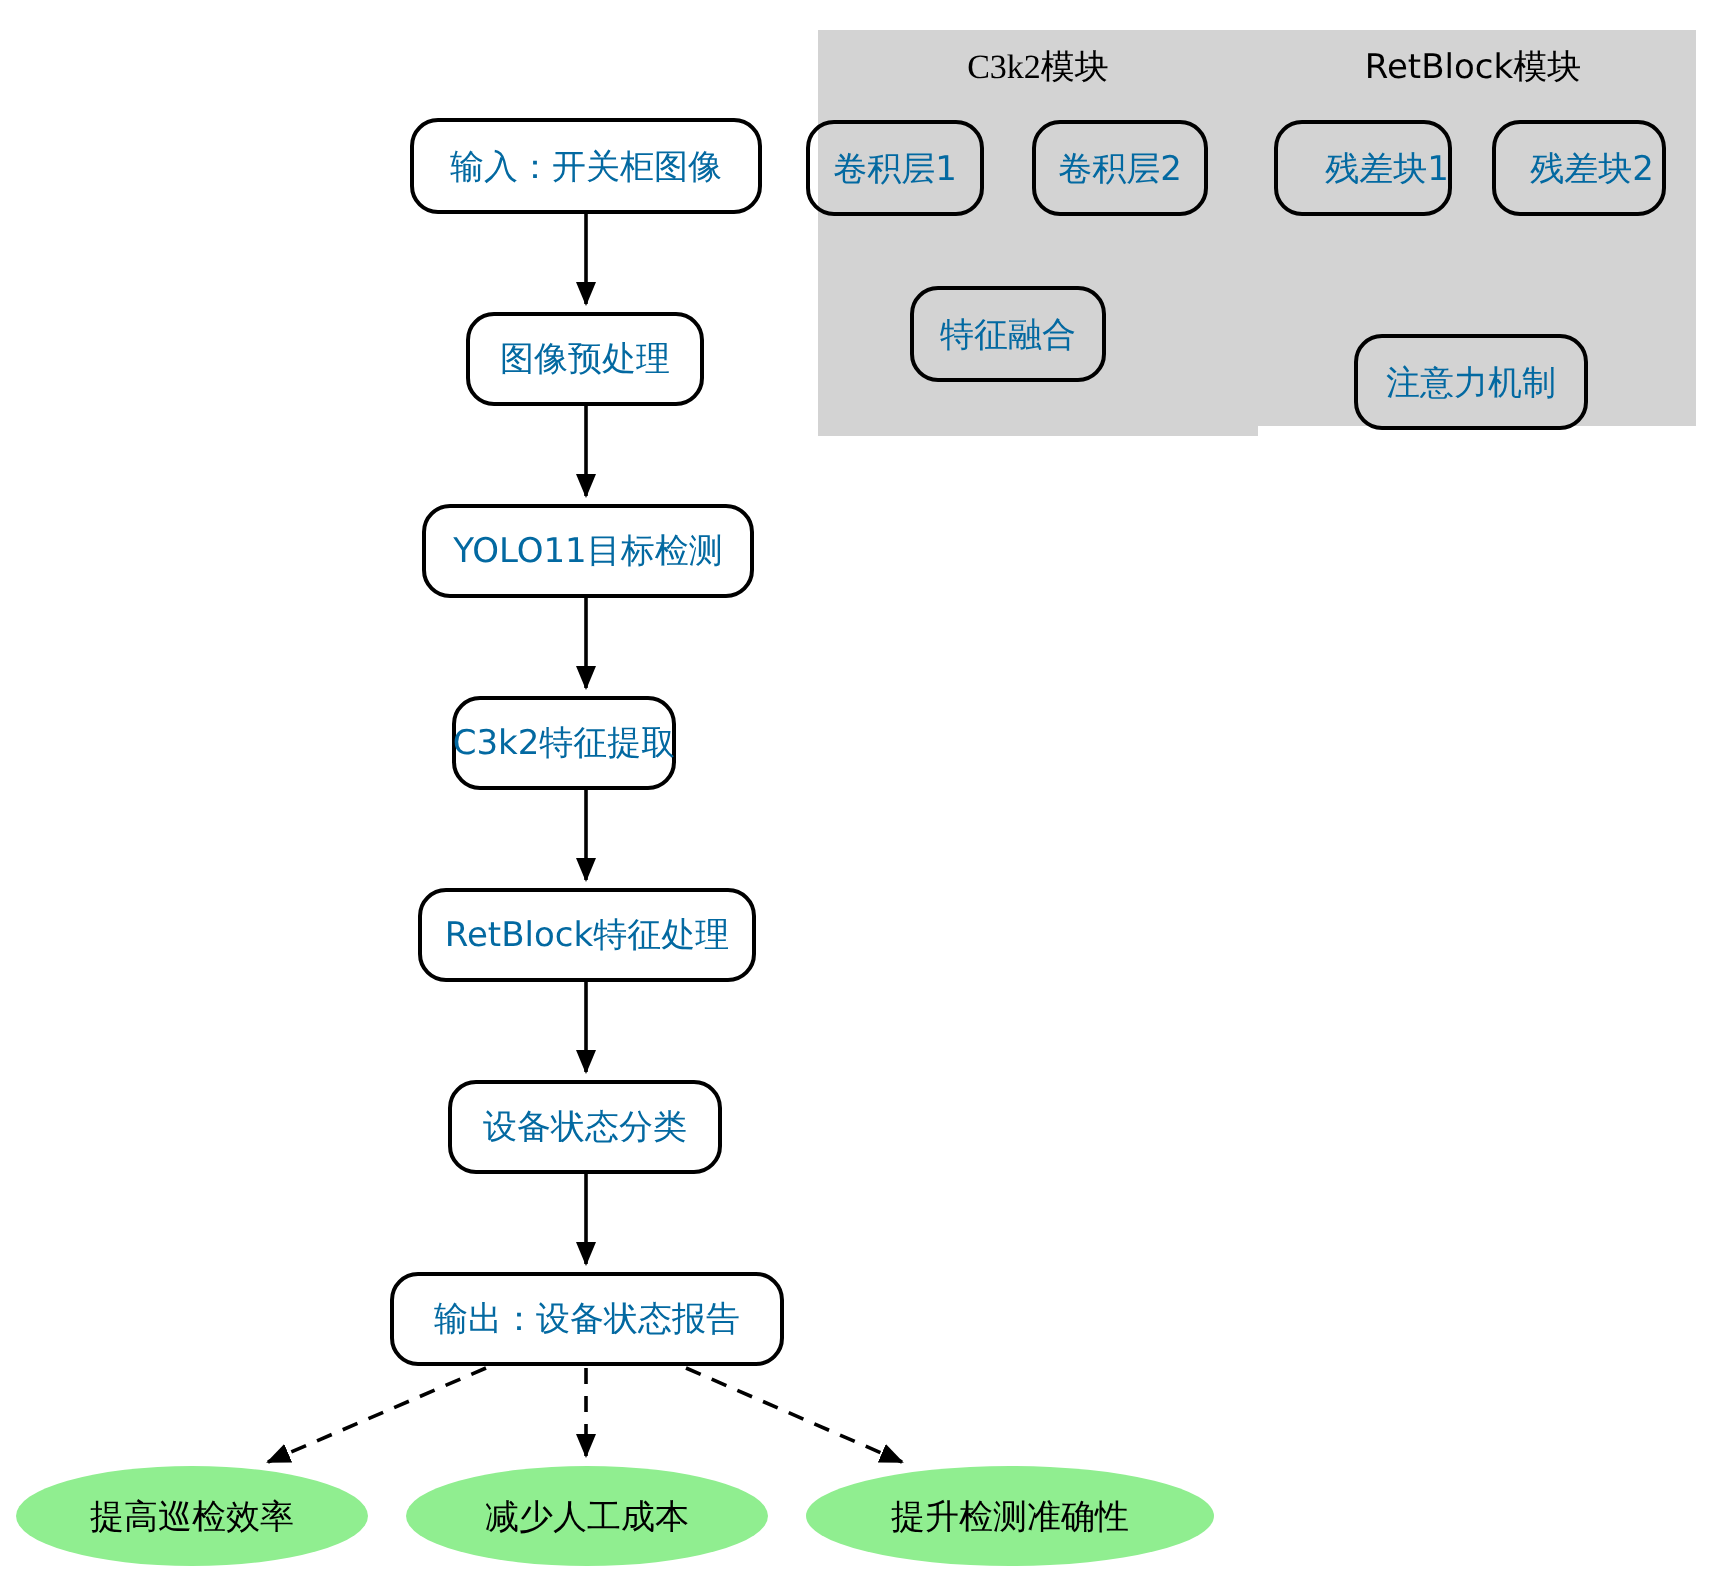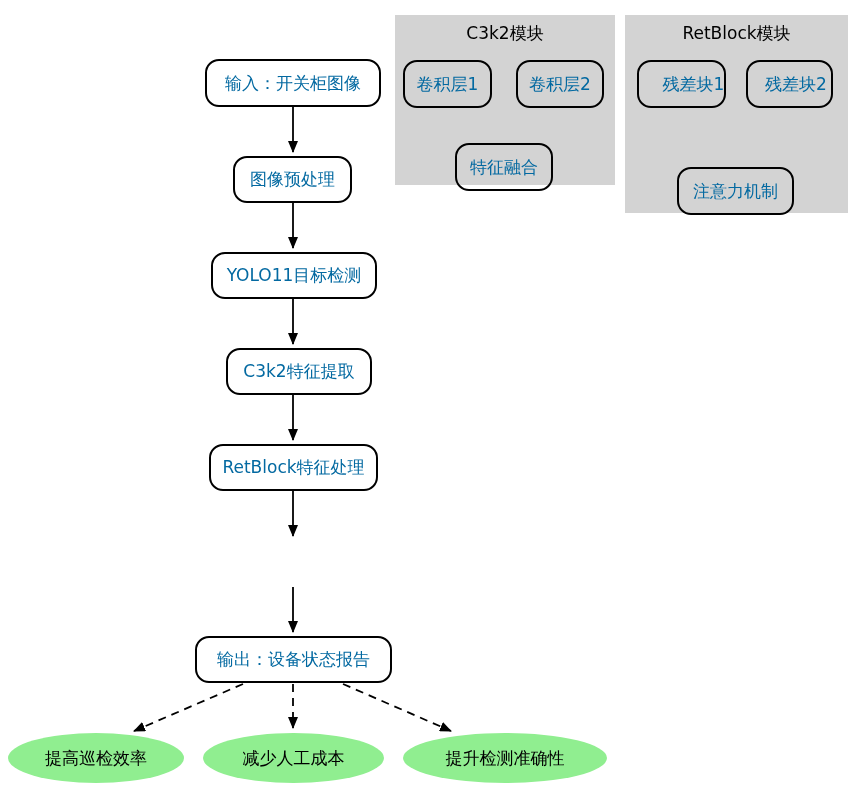--- a/index.html
+++ b/index.html
@@ -60,26 +60,26 @@
     align-items: center;
     justify-content: center;
     font-size: 17px;
     color: #000000;
     white-space: nowrap;
   }
   
   .n0 { left:205px; top:59px;  width:176px; height:48px; }
   .n1 { left:233px; top:156px; width:119px; height:47px; }
   .n2 { left:211px; top:252px; width:166px; height:47px; }
-  .n3 { left:226px; top:348px; width:146px; height:47px;text-align:center; }
+  .n3 { left:226px; top:348px; width:112px; height:47px;text-align:center; }
   .n4 { left:209px; top:444px; width:169px; height:47px; }
   .n5 { left:224px; top:540px; width:137px; height:47px; }
   .n6 { left:195px; top:636px; width:197px; height:47px; }
   
-  .c0 { left:395px; top:15px; width:220px; height:170px; }
+  .c0 { left:409px; top:15px; width:220px; height:203px;font-family:Liberation Serif, serif; }
   .c1 { left:625px; top:15px; width:223px; height:198px; }
   .c0n0 { left:403px; top:60px;  width:89px;  height:48px; }
   .c0n1 { left:516px; top:60px;  width:88px;  height:48px; }
   .c0n2 { left:455px; top:143px; width:98px;  height:48px; }
   .c1n0 { left:637px; top:60px;  width:89px;  height:48px;padding-left:24px; }
   .c1n1 { left:746px; top:60px;  width:87px;  height:48px;padding-left:13px; }
   .c1n2 { left:677px; top:155px; width:117px; height:48px;margin-top:12px; }
   
   .e0 { left:8px;   top:733px; width:176px; height:50px; }
   .e1 { left:203px; top:733px; width:181px; height:50px; }
@@ -129,19 +129,20 @@
   </div>
   <div class="node in-cluster c1n0">残差块1</div>
   <div class="node in-cluster c1n1">残差块2</div>
   <div class="node in-cluster c1n2">注意力机制</div>
 
   <div class="node n0">输入：开关柜图像</div>
   <div class="node n1">图像预处理</div>
   <div class="node n2">YOLO11目标检测</div>
   <div class="node n3">C3k2特征提取</div>
   <div class="node n4">RetBlock特征处理</div>
+  <div class="node n5">设备状态分类</div>
   <div class="node n6">输出：设备状态报告</div>
 
   <div class="outcome e0">提高巡检效率</div>
   <div class="outcome e1">减少人工成本</div>
   <div class="outcome e2">提升检测准确性</div>
 
 </div>
 
 </body></html>

